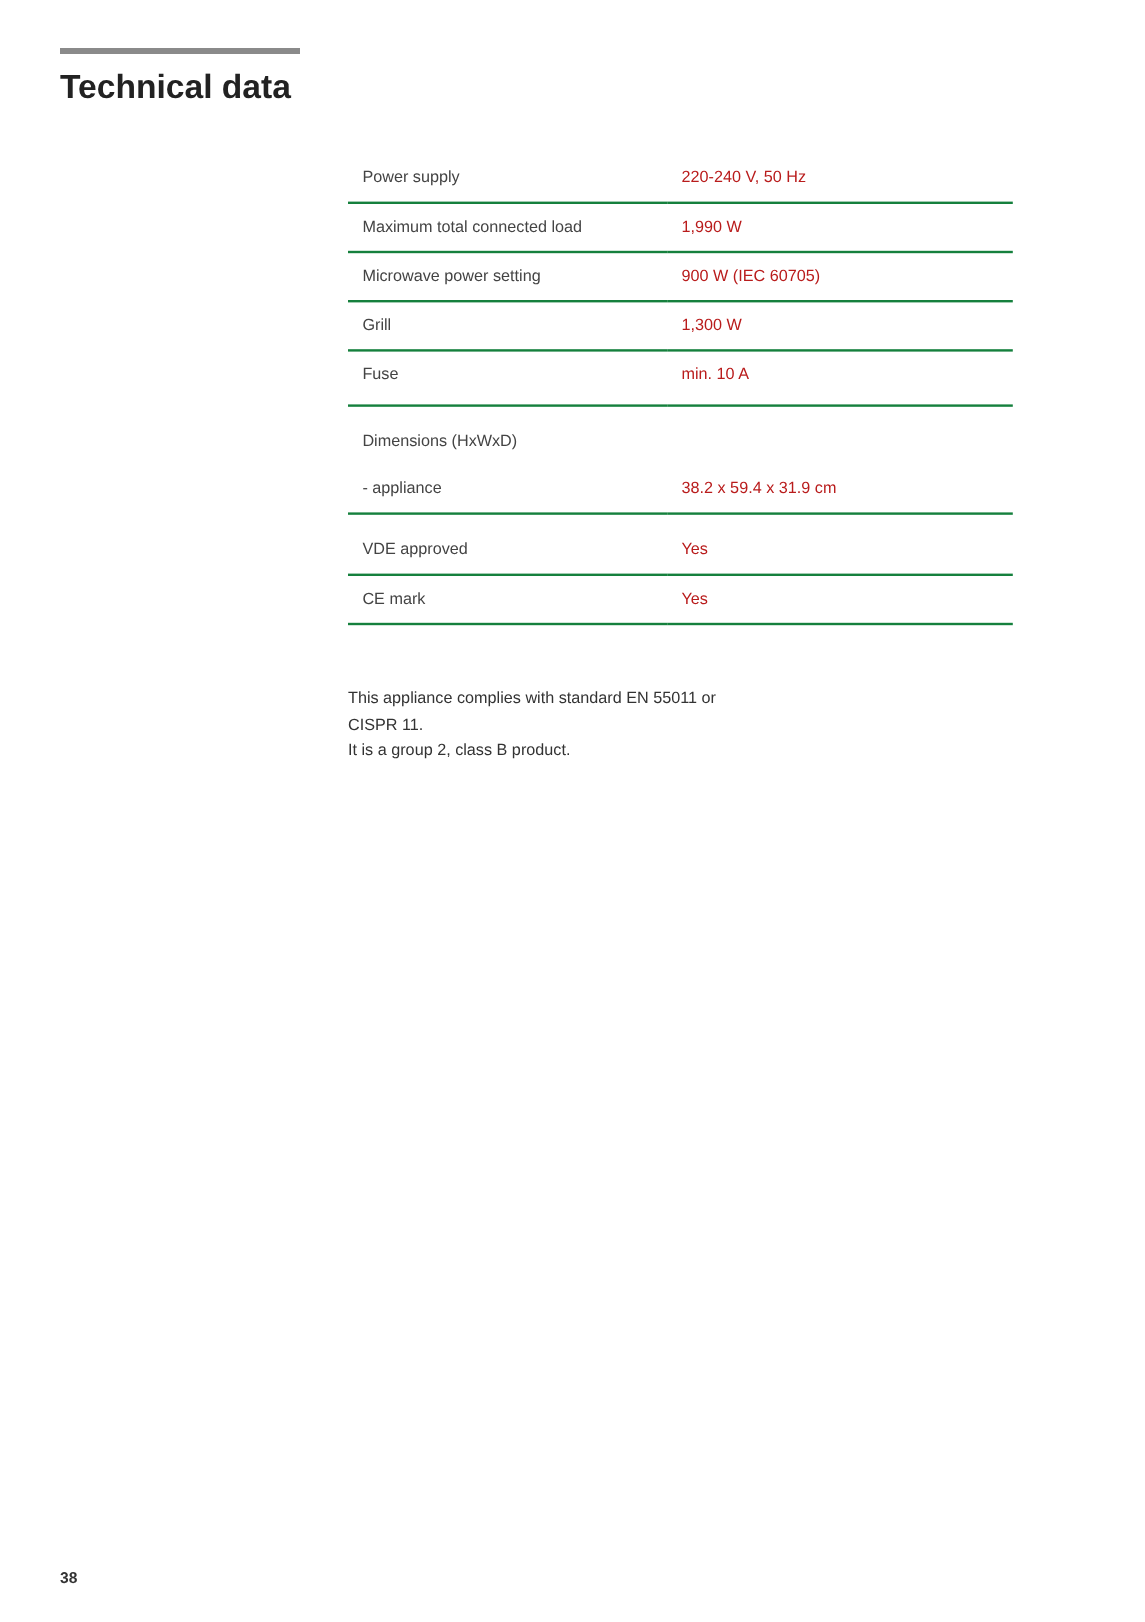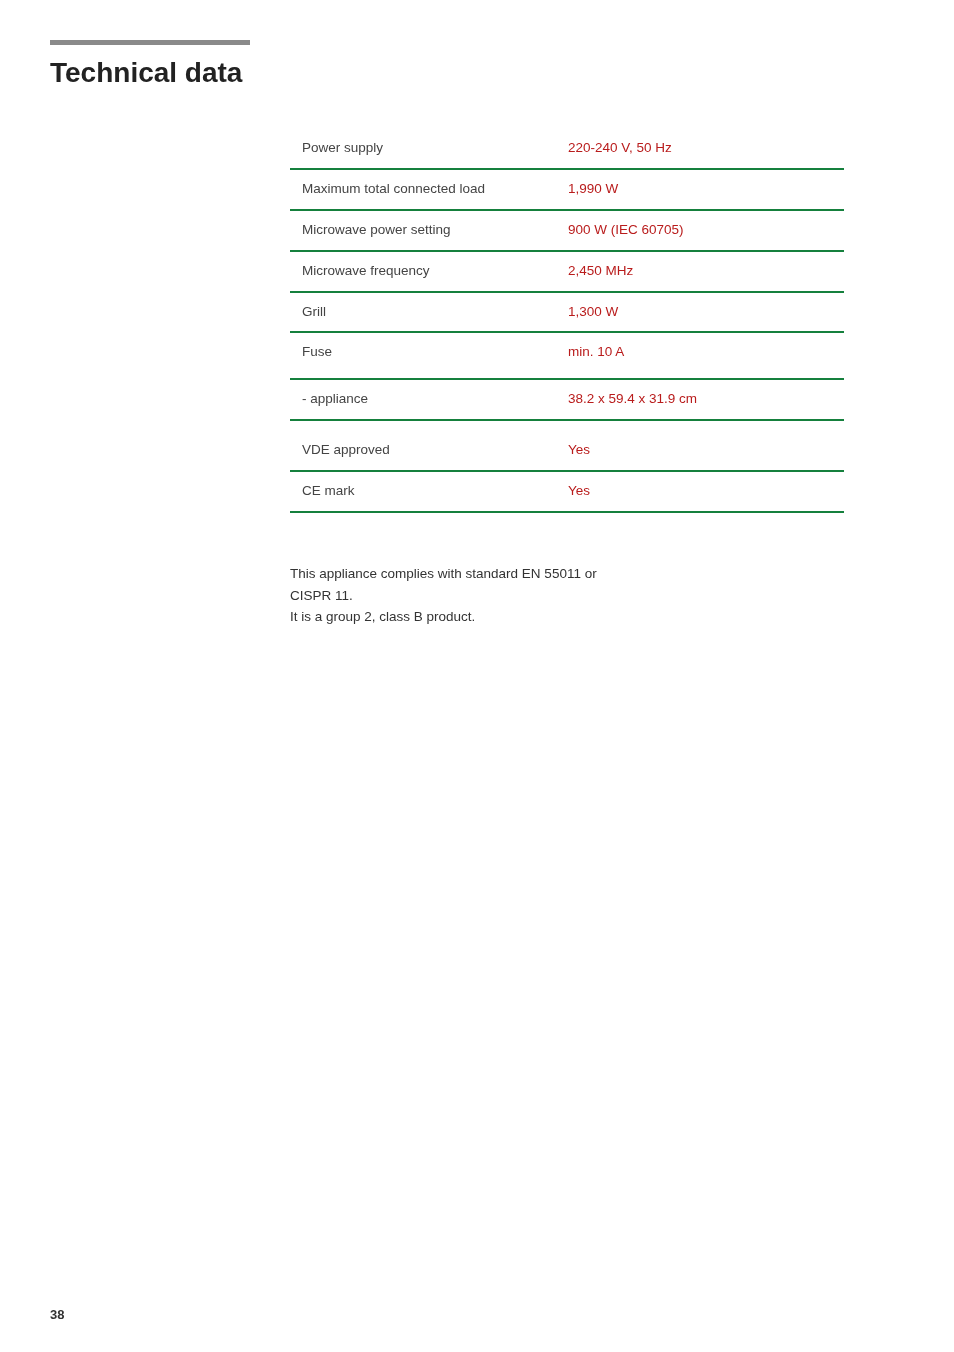--- a/index.html
+++ b/index.html
@@ -101,30 +101,30 @@
           </tr>
           <tr>
             <td>Maximum total connected load</td>
             <td>1,990 W</td>
           </tr>
           <tr>
             <td>Microwave power setting</td>
             <td>900 W (IEC 60705)</td>
           </tr>
           <tr>
-            <td>Microwave frequency</td>
-            <td>2,450 MHz</td>
-          </tr>
-          <tr>
             <td>Grill</td>
             <td>1,300 W</td>
           </tr>
           <tr>
             <td style="padding-bottom: 16px;">Fuse</td>
             <td style="padding-bottom: 16px;">min. 10 A</td>
+          </tr>
+          <tr style="padding-top: 16px;">
+            <td style="padding-top: 20px; border-bottom: none;">Dimensions (HxWxD)</td>
+            <td style="padding-top: 20px; border-bottom: none;"></td>
           </tr>
           <tr>
             <td>- appliance</td>
             <td>38.2 x 59.4 x 31.9 cm</td>
           </tr>
           <tr>
             <td style="padding-top: 20px; border-top: 1px solid rgb(204, 204, 204);">VDE approved</td>
             <td style="padding-top: 20px; border-top: 1px solid rgb(204, 204, 204);">Yes</td>
           </tr>
           <tr>

